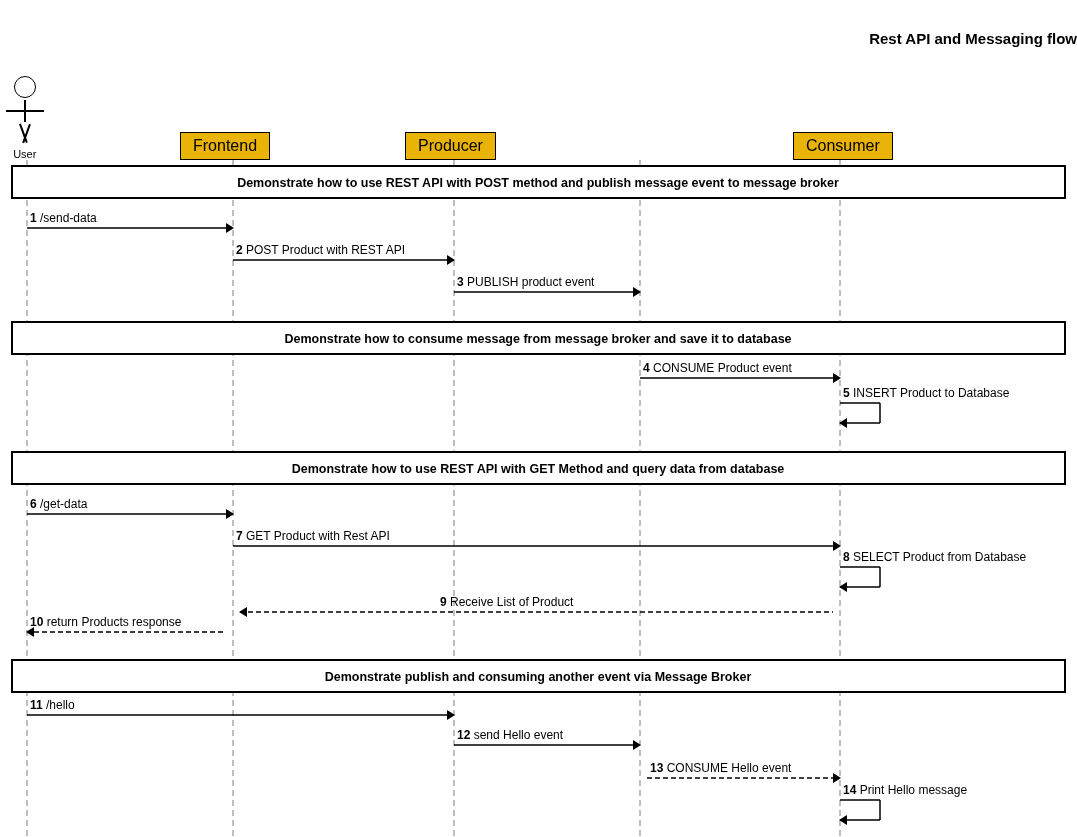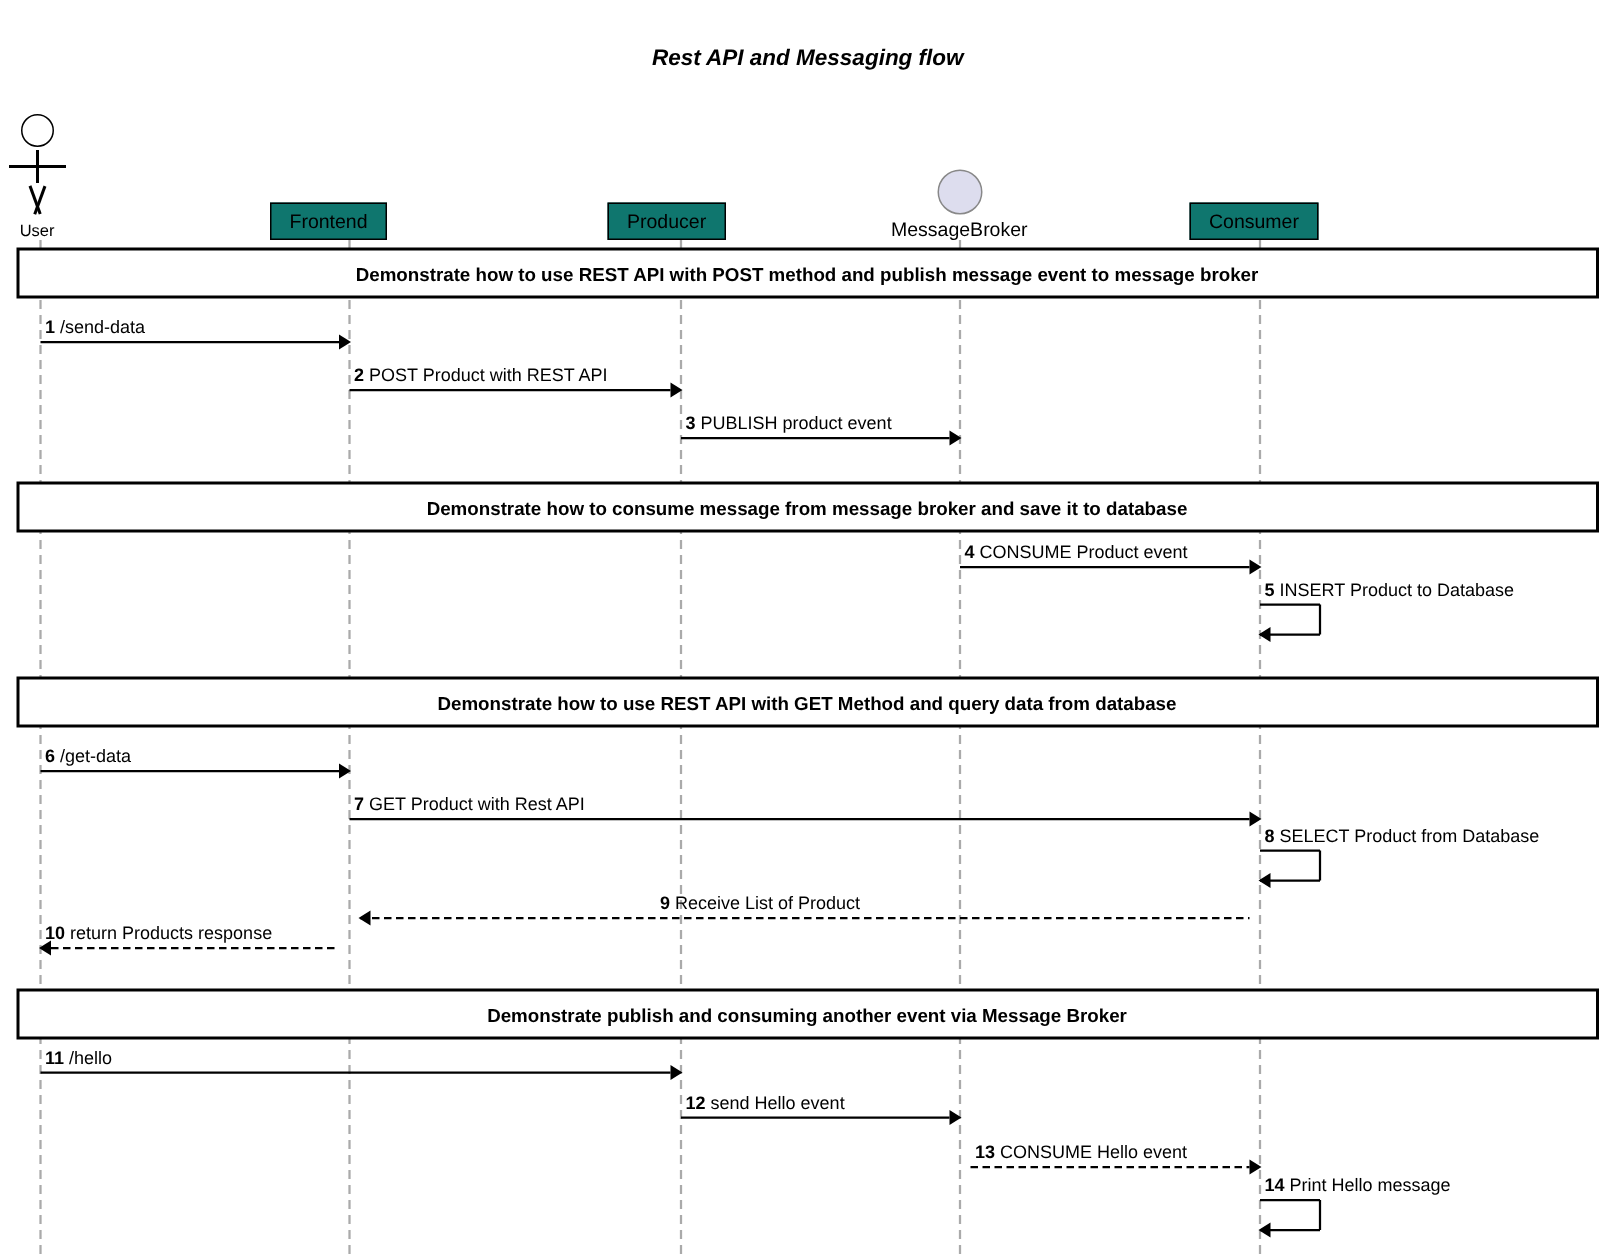--- a/index.html
+++ b/index.html
@@ -15,27 +15,26 @@
     }
 
     .diagram-container {
       position: relative;
       width: 1077px;
       min-height: 837px;
       padding: 20px 0;
     }
 
     .diagram-title {
-      text-align: center;
+      text-align: right;
       font-weight: bold;
       font-size: 15px;
       font-family: Arial, sans-serif;
       margin-bottom: 18px;
       padding-top: 10px;
-      font-style: italic;
     }
 
     
     .actors-top {
       display: flex;
       align-items: flex-end;
       position: relative;
       height: 90px;
       margin-bottom: 0;
     }
@@ -43,23 +42,23 @@
     .actor {
       display: flex;
       flex-direction: column;
       align-items: center;
       position: absolute;
     }
 
     .actor-box {
       border: 1px solid #000;
       padding: 4px 12px;
-      background: #0f766e;
+      background: #eab308;
       font-family: Arial, sans-serif;
-      font-size: 13px;
+      font-size: 16px;
       white-space: nowrap;
     }
 
     .actor-circle {
       width: 30px;
       height: 30px;
       border-radius: 50%;
       border: 1.5px solid #888;
       background: #dde;
       margin-bottom: 2px;
@@ -126,24 +125,20 @@
     </div>
 
     <div class="actor" style="left:180px; bottom:0;">
       <div class="actor-box">Frontend</div>
     </div>
 
     <div class="actor" style="left:405px; bottom:0;align-items:flex-end;">
       <div class="actor-box">Producer</div>
     </div>
 
-    <div class="actor" style="left:594px; bottom:0;">
-      <div class="actor-circle"></div>
-      <div style="font-family:Arial,sans-serif;font-size:13px;">MessageBroker</div>
-    </div>
 
     <div class="actor" style="left:793px; bottom:0;text-align:center;">
       <div class="actor-box">Consumer</div>
     </div>
 
   </div>
 
   <svg width="1077" height="690" style="display:block; overflow:visible;">
 
     <line x1="27" y1="0" x2="27" y2="690" stroke="#aaa" stroke-width="1.5" stroke-dasharray="6,4"></line>

